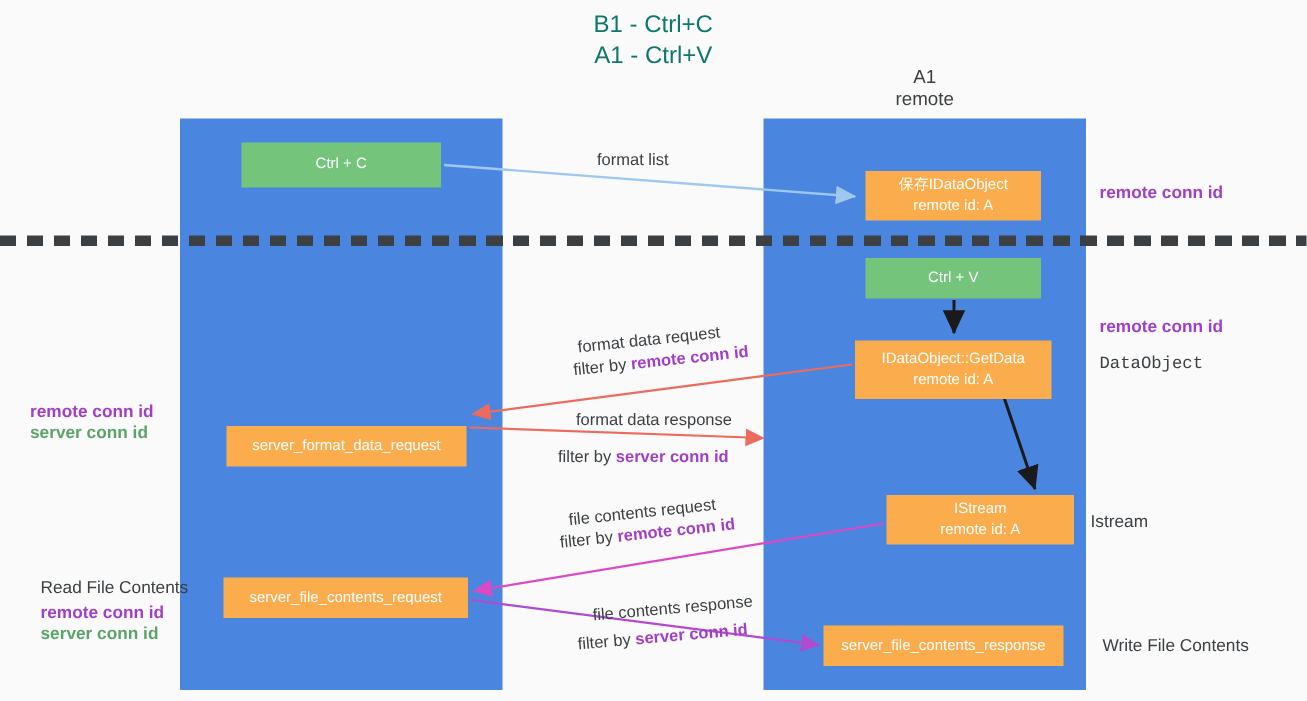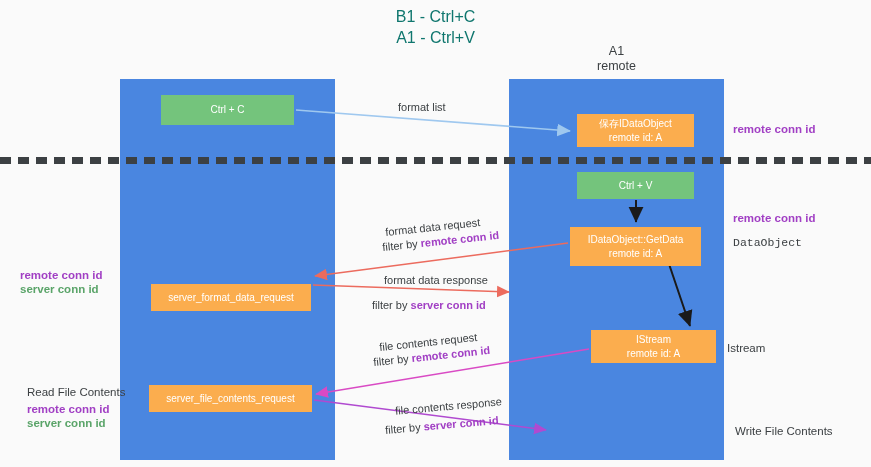--- a/index.html
+++ b/index.html
@@ -174,20 +174,23 @@
 
   <div class="box orange" id="box-istream">
     <span class="ln">IStream</span>
     <span class="ln">remote id: A</span>
   </div>
 
   <div class="box orange" id="box-sfcreq">
     <span class="ln">server_file_contents_request</span>
   </div>
 
+  <div class="box orange" id="box-sfcresp">
+    <span class="ln">server_file_contents_response</span>
+  </div>
 
   <div class="alabel" id="lbl-formatlist">format list</div>
 
   <div class="alabel" id="lbl-fdreq">format data request</div>
   <div class="alabel" id="lbl-fdreq2">
     <span>filter by </span><b class="purple">remote conn id</b>
   </div>
 
   <div class="alabel" id="lbl-fdresp">format data response</div>
   <div class="alabel" id="lbl-fdresp2">

